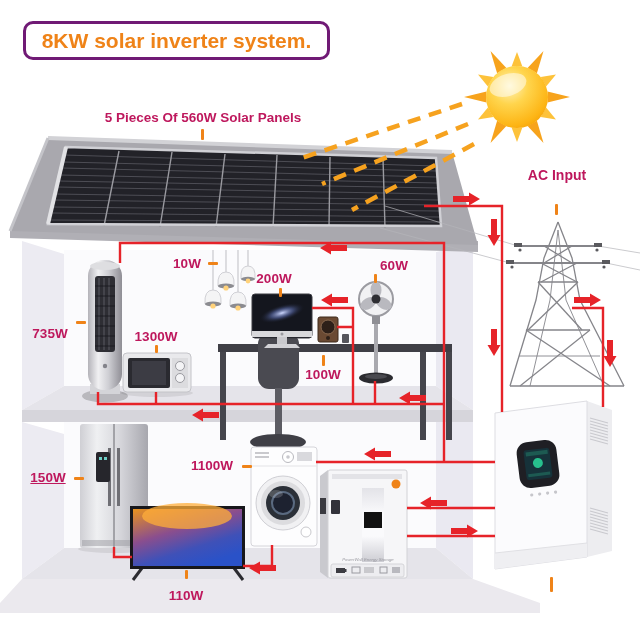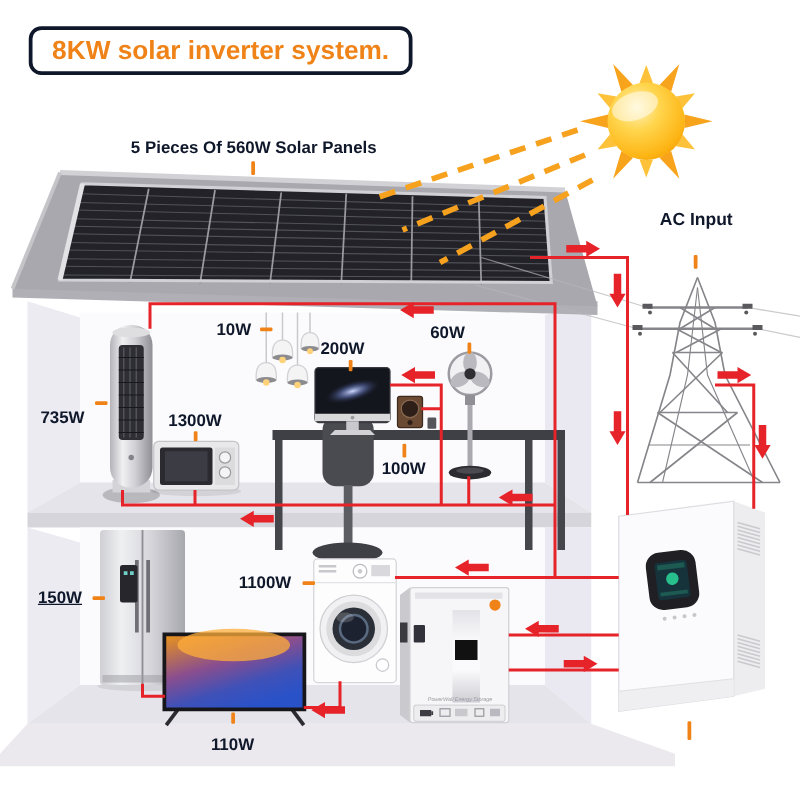--- a/index.html
+++ b/index.html
@@ -1,22 +1,22 @@
 <!DOCTYPE html>
 <html><head>
 <meta charset="utf-8">
 <style>
   html,body{margin:0;padding:0;background:#ffffff;}
   .stage{position:relative;width:640px;height:640px;background:#ffffff;overflow:hidden;
          font-family:"Liberation Sans",sans-serif;}
   .stage svg{position:absolute;left:0;top:0;}
-  .lbl{position:absolute;color:#0f172a;font-weight:bold;font-size:13.5px;white-space:nowrap;line-height:1.15;}
+  .lbl{position:absolute;color:#be185d;font-weight:bold;font-size:13.5px;white-space:nowrap;line-height:1.15;}
   .lbl.c{text-align:center;} .lbl.r{text-align:center;}
   .title-box{position:absolute;left:23px;top:21px;width:301px;height:33px;
-             border:3px solid #0f172a;border-radius:10px;color:#ef8318;font-weight:bold;
+             border:3px solid #701a75;border-radius:10px;color:#ef8318;font-weight:bold;
              font-size:21px;text-align:center;line-height:33px;}
 </style>
 </head>
 <body>
 
 <div class="stage">
 
 <svg width="640" height="640" viewBox="0 0 640 640">
   <defs>
     <path id="arr" d="M0,0 L-11,-6.5 L-11,-3 L-27,-3 L-27,3 L-11,3 L-11,6.5 Z"></path>
@@ -395,21 +395,21 @@
 <div class="lbl c" style="left:102px;top:110px;width:202px;">5 Pieces Of 560W Solar Panels</div>
 
 <div class="lbl c" style="left:525px;top:167px;width:64px;font-size:14px;">AC Input</div>
 
 <div class="lbl r" style="left:168px;top:256px;width:38px;">10W</div>
 
 <div class="lbl r" style="left:26px;top:314px;width:48px;margin-top:12px;">735W</div>
 
 <div class="lbl c" style="left:252px;top:271px;width:44px;">200W</div>
 
-<div class="lbl c" style="left:339px;top:258px;width:38px;">60W</div>
+<div class="lbl c" style="left:375px;top:258px;width:38px;">60W</div>
 
 <div class="lbl c" style="left:130px;top:329px;width:52px;">1300W</div>
 
 <div class="lbl c" style="left:301px;top:367px;width:44px;">100W</div>
 
 <div class="lbl r" style="left:26px;top:470px;width:44px;text-decoration:underline;">150W</div>
 
 <div class="lbl r" style="left:186px;top:458px;width:52px;">1100W</div>
 
 <div class="lbl c" style="left:164px;top:588px;width:44px;">110W</div>

